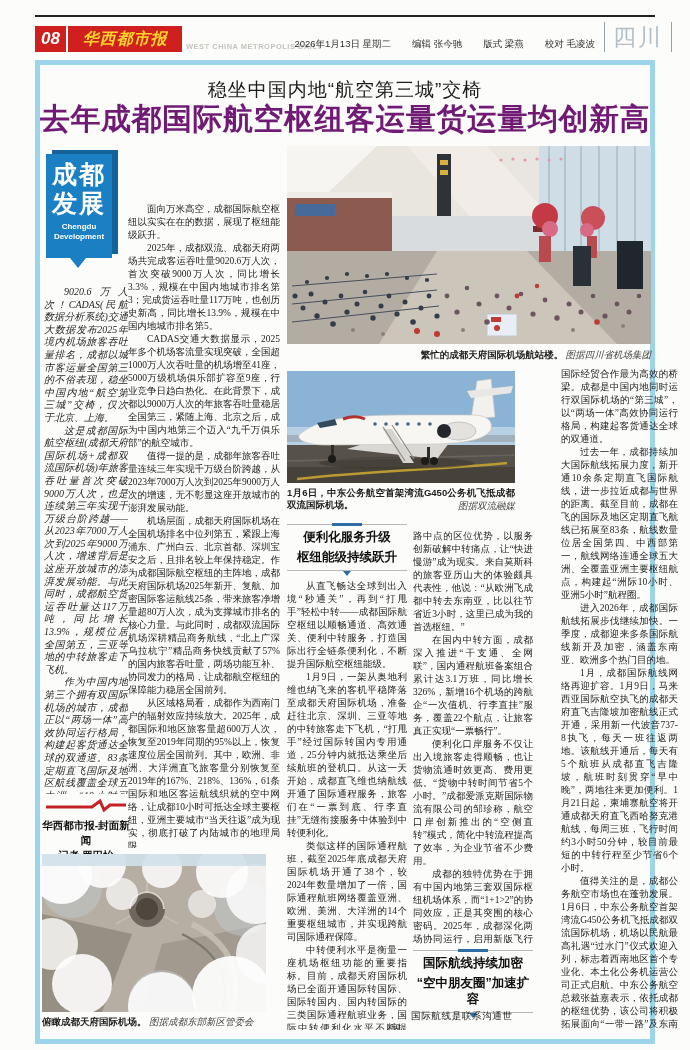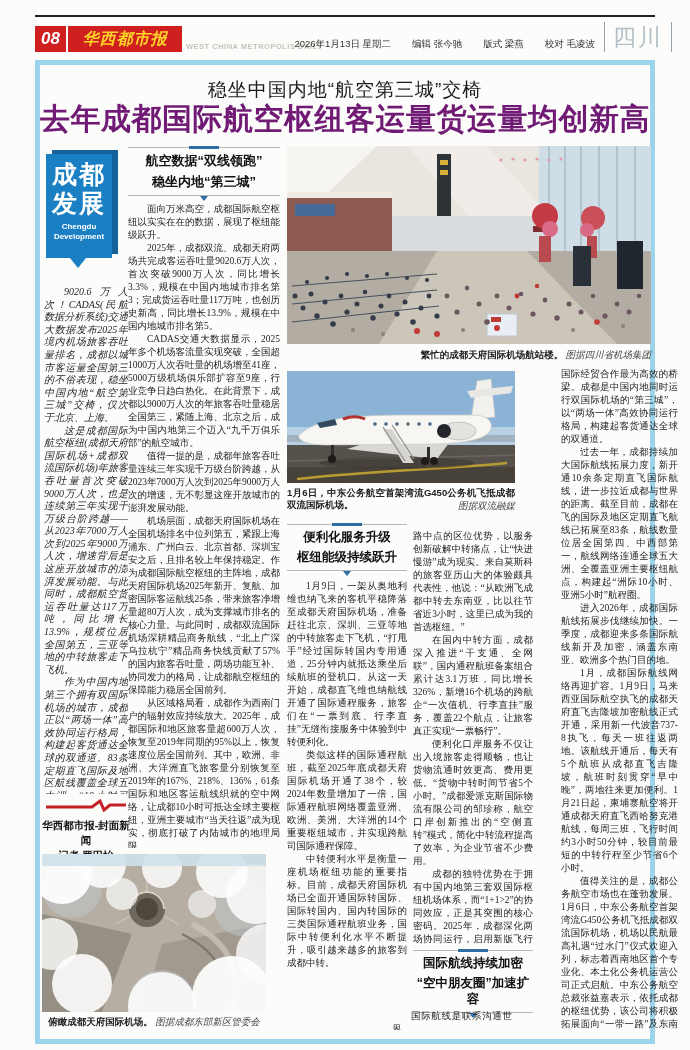--- a/index.html
+++ b/index.html
@@ -62,21 +62,21 @@
   
   .sig{left:44px;top:798px;width:84px;text-align:center;}
   .byline{left:38px;top:818px;width:96px;text-align:center;font-family:"Liberation Sans",sans-serif;
           font-weight:700;font-size:10.5px;line-height:15px;color:#111;}
 
   
   .cap{font-size:9.5px;line-height:12px;color:#222;}
   .cap .b{font-family:"Liberation Sans",sans-serif;font-weight:700;}
   .cap .credit{font-style:italic;color:#444;}
   .cap-right{text-align:right;}
-  .cap-center{text-align:center;}
+  .cap-center{}
   .cap-jet{text-align:justify;position:relative;}
   .cap-jet .credit{position:absolute;right:0;bottom:0;}
 
   .photo{display:block;}
 </style>
 </head>
 <body>
 
 <div class="page">
 
@@ -121,29 +121,20 @@
   <div class="abs sig">
     <svg width="84" height="14" viewBox="0 0 84 14">
       <path d="M2,9 L48,9 L56,3 L60,12 L66,7 L82,7" stroke="#c32126" stroke-width="3" fill="none"></path>
     </svg>
   </div>
   <div class="abs byline">
     <div>华西都市报-封面新闻</div>
     <div>记者 罗田怡</div>
   </div>
 
-  <div class="abs sec-head" style="left:128px;top:147px;width:152px;">
-    <div class="rule">
-        <span class="blueseg"></span>
-      </div>
-    <div class="t">航空数据“双线领跑”</div>
-    <div class="t">稳坐内地“第三城”</div>
-    <div class="rule2"></div>
-    <div class="tri"></div>
-  </div>
   <div class="abs col" style="left:128px;top:203px;width:152px;height:645px;">
     <p>面向万米高空，成都国际航空枢纽以实实在在的数据，展现了枢纽能级跃升。</p>
     <p>2025年，成都双流、成都天府两场共完成客运吞吐量9020.6万人次，首次突破9000万人次，同比增长3.3%，规模在中国内地城市排名第3；完成货运吞吐量117万吨，也创历史新高，同比增长13.9%，规模在中国内地城市排名第5。</p>
     <p>CADAS交通大数据显示，2025年多个机场客流量实现突破，全国超1000万人次吞吐量的机场增至41座，5000万级机场俱乐部扩容至9座，行业竞争日趋白热化。在此背景下，成都以9000万人次的年旅客吞吐量稳居全国第三，紧随上海、北京之后，成为中国内地第三个迈入“九千万俱乐部”的航空城市。</p>
     <p>值得一提的是，成都年旅客吞吐量连续三年实现千万级台阶跨越，从2023年7000万人次到2025年9000万人次的增速，无不彰显这座开放城市的澎湃发展动能。</p>
     <p>机场层面，成都天府国际机场在全国机场排名中位列第五，紧跟上海浦东、广州白云、北京首都、深圳宝安之后，且排名较上年保持稳定。作为成都国际航空枢纽的主阵地，成都天府国际机场2025年新开、复航、加密国际客运航线25条，带来旅客净增量超80万人次，成为支撑城市排名的核心力量。与此同时，成都双流国际机场深耕精品商务航线，“北上广深乌拉杭宁”精品商务快线贡献了57%的国内旅客吞吐量，两场功能互补、协同发力的格局，让成都航空枢纽的保障能力稳居全国前列。</p>
     <p>从区域格局看，成都作为西南门户的辐射效应持续放大。2025年，成都国际和地区旅客量超600万人次，恢复至2019年同期的95%以上，恢复速度位居全国前列。其中，欧洲、非洲、大洋洲直飞旅客量分别恢复至2019年的167%、218%、136%，61条国际和地区客运航线织就的空中网络，让成都10小时可抵达全球主要枢纽，亚洲主要城市“当天往返”成为现实，彻底打破了内陆城市的地理局限。</p>
   </div>
 
   <div class="abs" style="left:287px;top:146px;width:364px;height:198px;">
@@ -293,20 +284,21 @@
   <div class="abs sec-head" style="left:287px;top:524px;width:120px;">
     <div class="rule">
         <span class="blueseg"></span>
       </div>
     <div class="t small">便利化服务升级</div>
     <div class="t small">枢纽能级持续跃升</div>
     <div class="rule2"></div>
     <div class="tri"></div>
   </div>
   <div class="abs col" style="left:287px;top:580px;width:120px;height:450px;">
+    <p>从直飞畅达全球到出入境“秒通关”，再到“打甩手”轻松中转——成都国际航空枢纽以顺畅通道、高效通关、便利中转服务，打造国际出行全链条便利化，不断提升国际航空枢纽能级。</p>
     <p>1月9日，一架从奥地利维也纳飞来的客机平稳降落至成都天府国际机场，准备赶往北京、深圳、三亚等地的中转旅客走下飞机，“打甩手”经过国际转国内专用通道，25分钟内就抵达乘坐后续航班的登机口。从这一天开始，成都直飞维也纳航线开通了国际通程服务，旅客们在“一票到底、行李直挂”无缝衔接服务中体验到中转便利化。</p>
     <p>类似这样的国际通程航班，截至2025年底成都天府国际机场开通了38个，较2024年数量增加了一倍，国际通程航班网络覆盖亚洲、欧洲、美洲、大洋洲的14个重要枢纽城市，并实现跨航司国际通程保障。</p>
     <p>中转便利水平是衡量一座机场枢纽功能的重要指标。目前，成都天府国际机场已全面开通国际转国际、国际转国内、国内转国际的三类国际通程航班业务，国际中转便利化水平不断提升，吸引越来越多的旅客到成都中转。</p>
 
   </div>
 
   <div class="abs col" style="left:413px;top:530px;width:120px;height:414px;">
     <p class="noindent">路中点的区位优势，以服务创新破解中转痛点，让“快进慢游”成为现实。来自莫斯科的旅客亚历山大的体验颇具代表性，他说：“从欧洲飞成都中转去东南亚，比以往节省近3小时，这里已成为我的首选枢纽。”</p>
     <p>在国内中转方面，成都深入推进“干支通、全网联”，国内通程航班备案组合累计达3.1万班，同比增长326%，新增16个机场的跨航企“一次值机、行李直挂”服务，覆盖22个航点，让旅客真正实现“一票畅行”。</p>
     <p>便利化口岸服务不仅让出入境旅客走得顺畅，也让货物流通时效更高、费用更低。“货物中转时间节省5个小时。”成都爱派克斯国际物流有限公司的邹珍称，航空口岸创新推出的“空侧直转”模式，简化中转流程提高了效率，为企业节省不少费用。</p>

